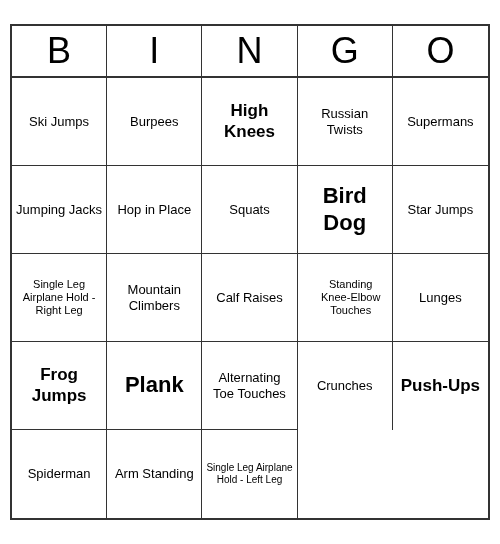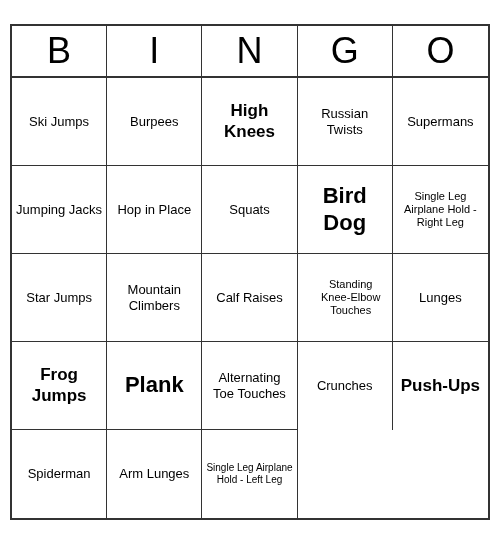--- a/index.html
+++ b/index.html
@@ -96,28 +96,28 @@
   <div class="bingo-grid">
   <div class="bingo-cell">Ski Jumps</div>
       <div class="bingo-cell">Burpees</div>
       <div class="bingo-cell medium-text">High Knees</div>
       <div class="bingo-cell">Russian Twists</div>
       <div class="bingo-cell">Supermans</div>
       <div class="bingo-cell">Jumping Jacks</div>
       <div class="bingo-cell">Hop in Place</div>
       <div class="bingo-cell">Squats</div>
       <div class="bingo-cell large-text">Bird Dog</div>
+      <div class="bingo-cell">Star Jumps</div>
       <div class="bingo-cell" style="font-size: 11px;">Single Leg Airplane Hold - Right Leg</div>
-      <div class="bingo-cell">Star Jumps</div>
       <div class="bingo-cell">Mountain Climbers</div>
       <div class="bingo-cell">Calf Raises</div>
       <div class="bingo-cell" style="font-size: 11px; padding-left: 16px;">Standing Knee-Elbow Touches</div>
       <div class="bingo-cell">Lunges</div>
       <div class="bingo-cell medium-text">Frog Jumps</div>
       <div class="bingo-cell large-text">Plank</div>
       <div class="bingo-cell">Alternating Toe Touches</div>
       <div class="bingo-cell">Crunches</div>
       <div class="bingo-cell medium-text">Push-Ups</div>
       <div class="bingo-cell">Spiderman</div>
-      <div class="bingo-cell">Arm Lunges</div>
+      <div class="bingo-cell">Arm Standing</div>
       <div class="bingo-cell" style="font-size: 10px;">Single Leg Airplane Hold - Left Leg</div>
     </div>
 </div>
 
 </body></html>

